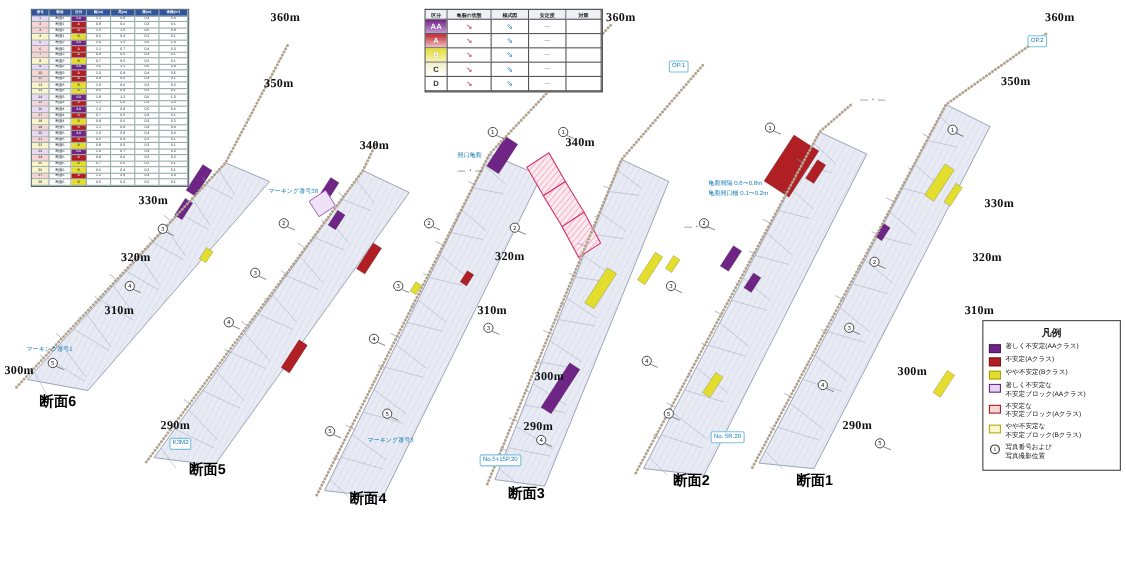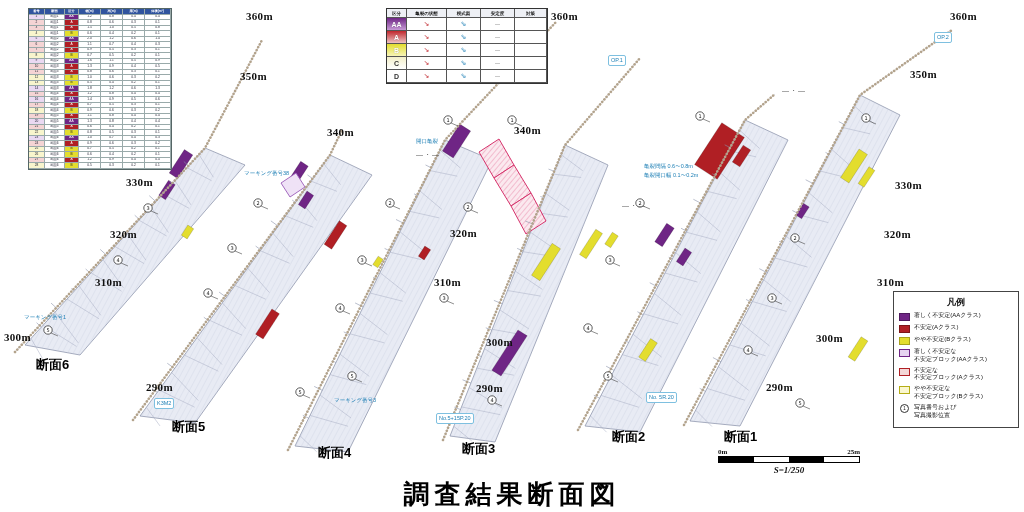--- a/index.html
+++ b/index.html
@@ -802,28 +802,14 @@
         <div class="lg-row">
           <div class="lg-photo">
             <div class="c">1</div>
           </div>
           <div class="lg-label">写真番号および
 写真撮影位置</div>
         </div>
       </div>
   </div>
 
-  <div id="scalebar">
-    <div class="sb-labels">
-      <span>0m</span>
-      <span>25m</span>
-    </div>
-    <div class="sb-bar">
-      <div class="sb-seg" style="background:#000"></div>
-      <div class="sb-seg" style="background:#fff"></div>
-      <div class="sb-seg" style="background:#000"></div>
-      <div class="sb-seg" style="background:#fff"></div>
-    </div>
-    <div class="sb-ratio">S=1/250</div>
-  </div>
-
-  <div id="main-title">調査結果断面図</div>
+
 </div>
 
 </body></html>

